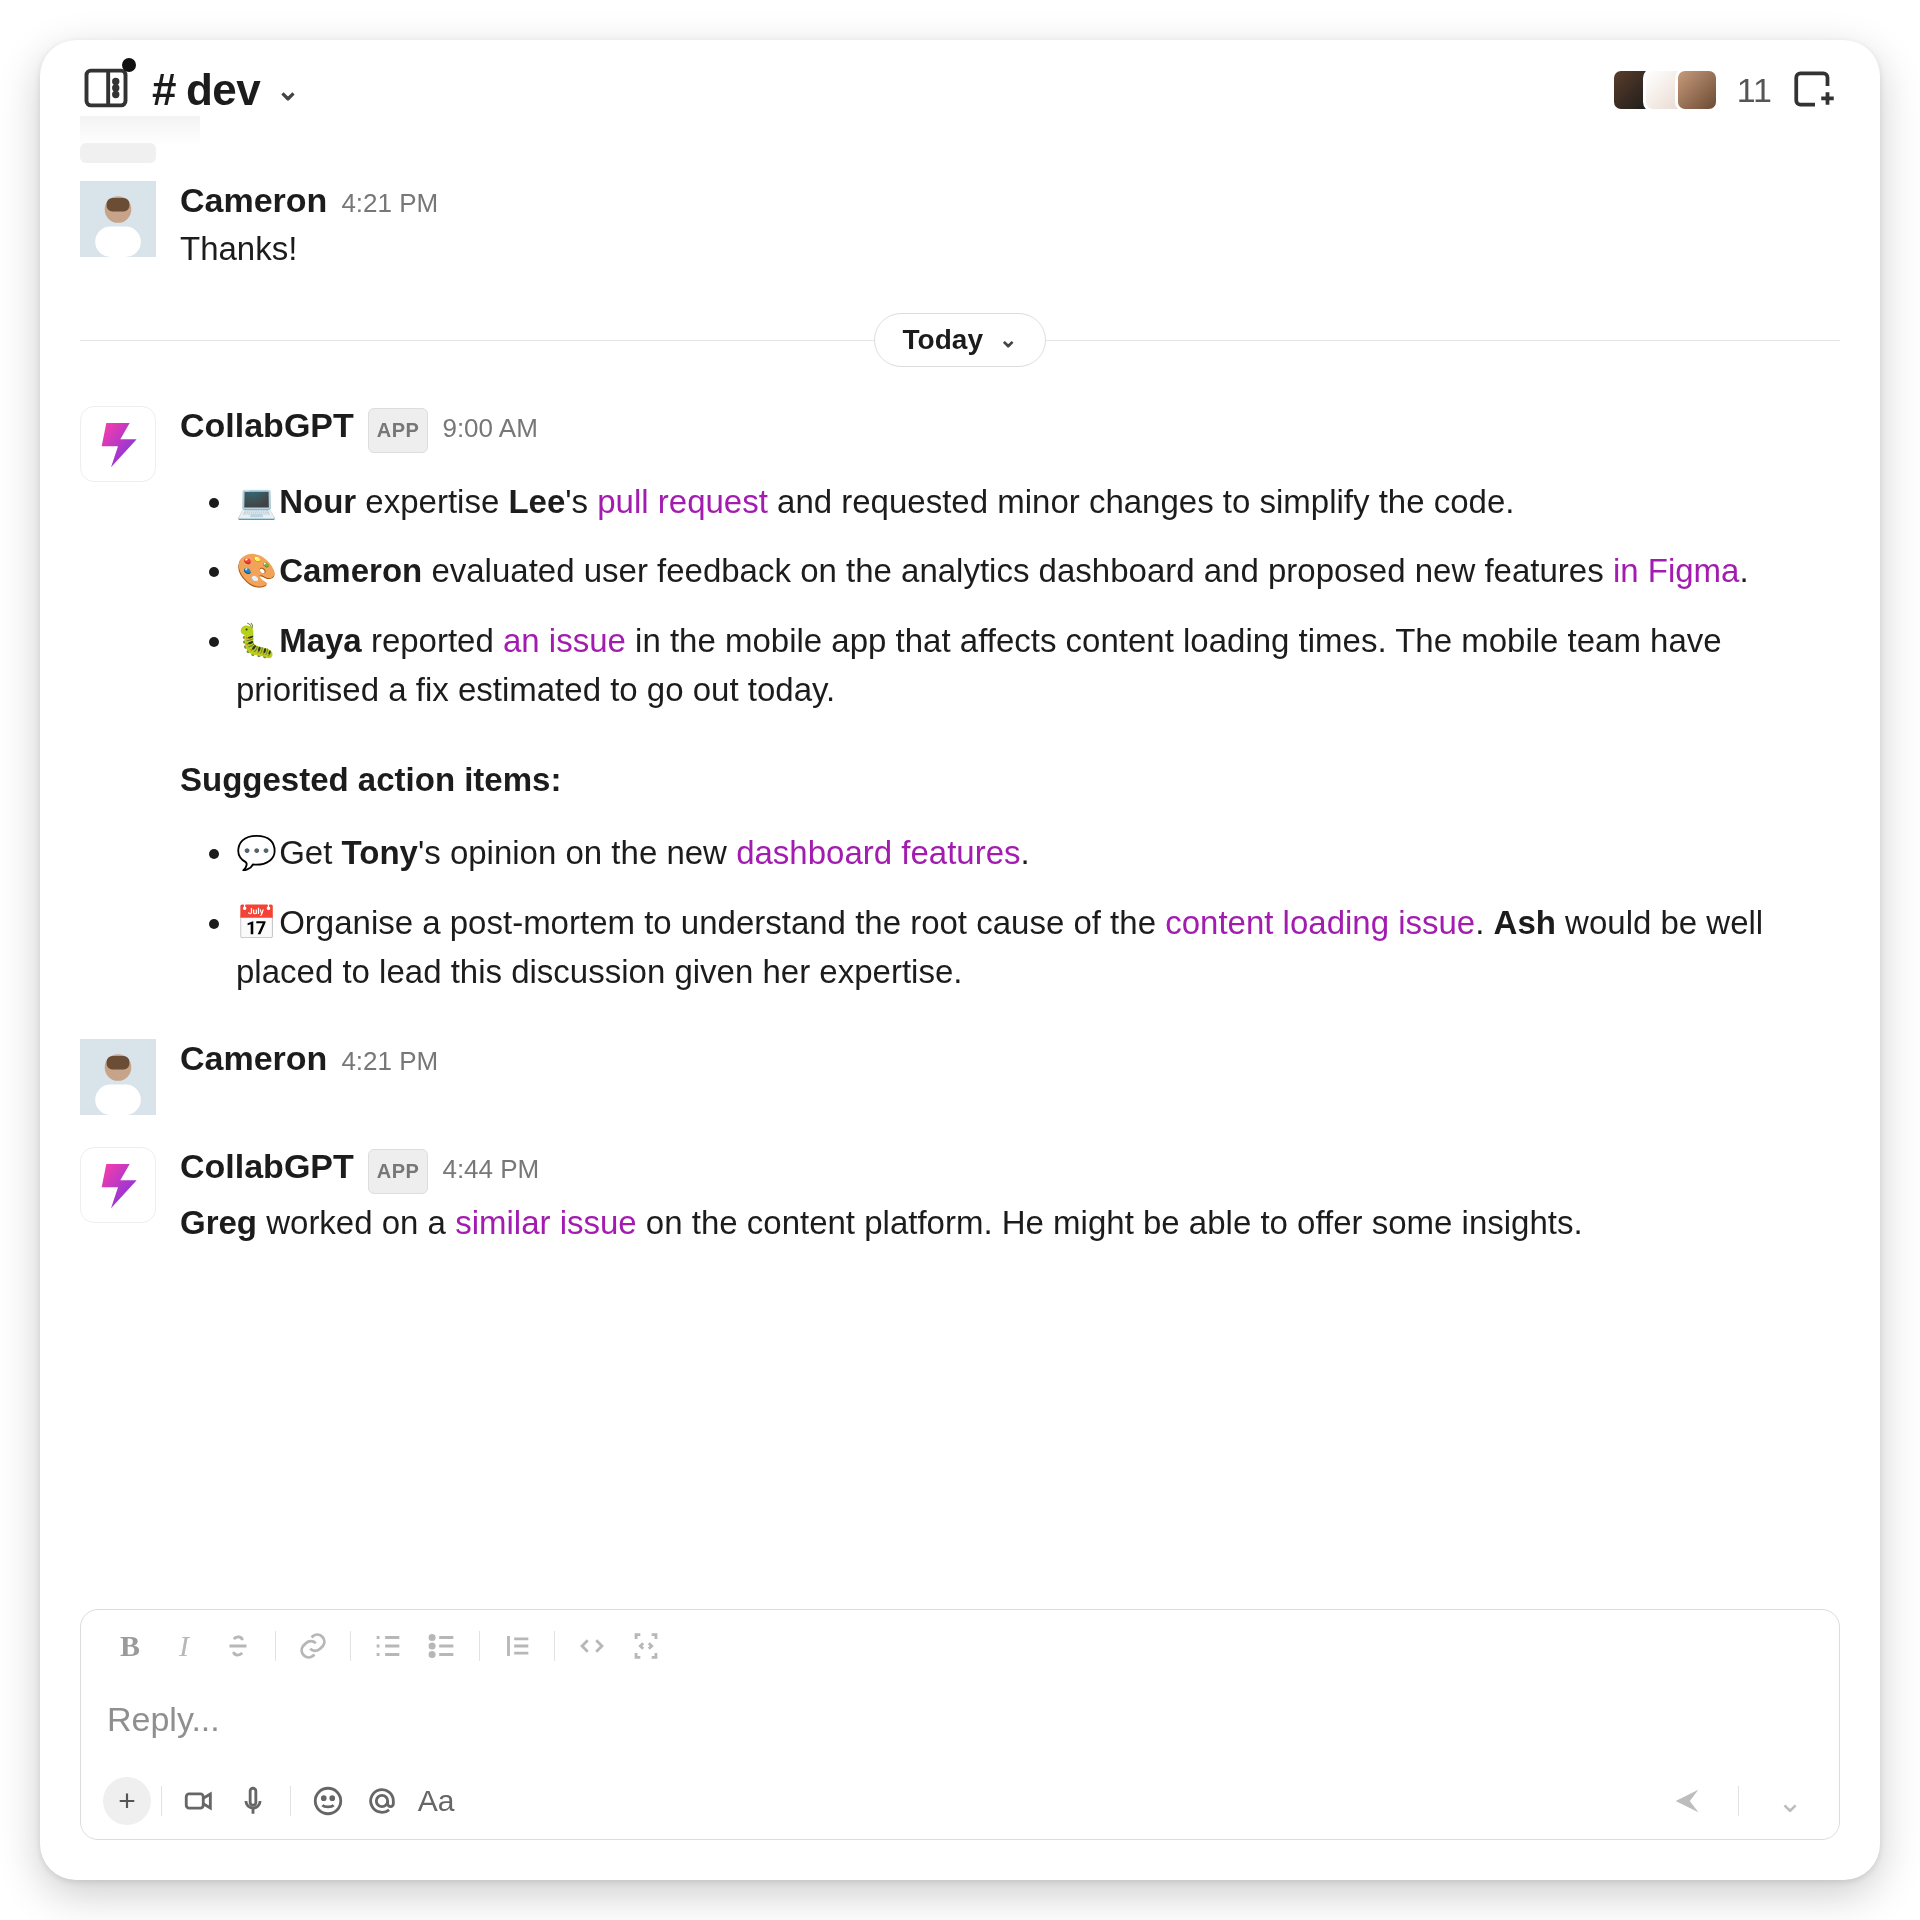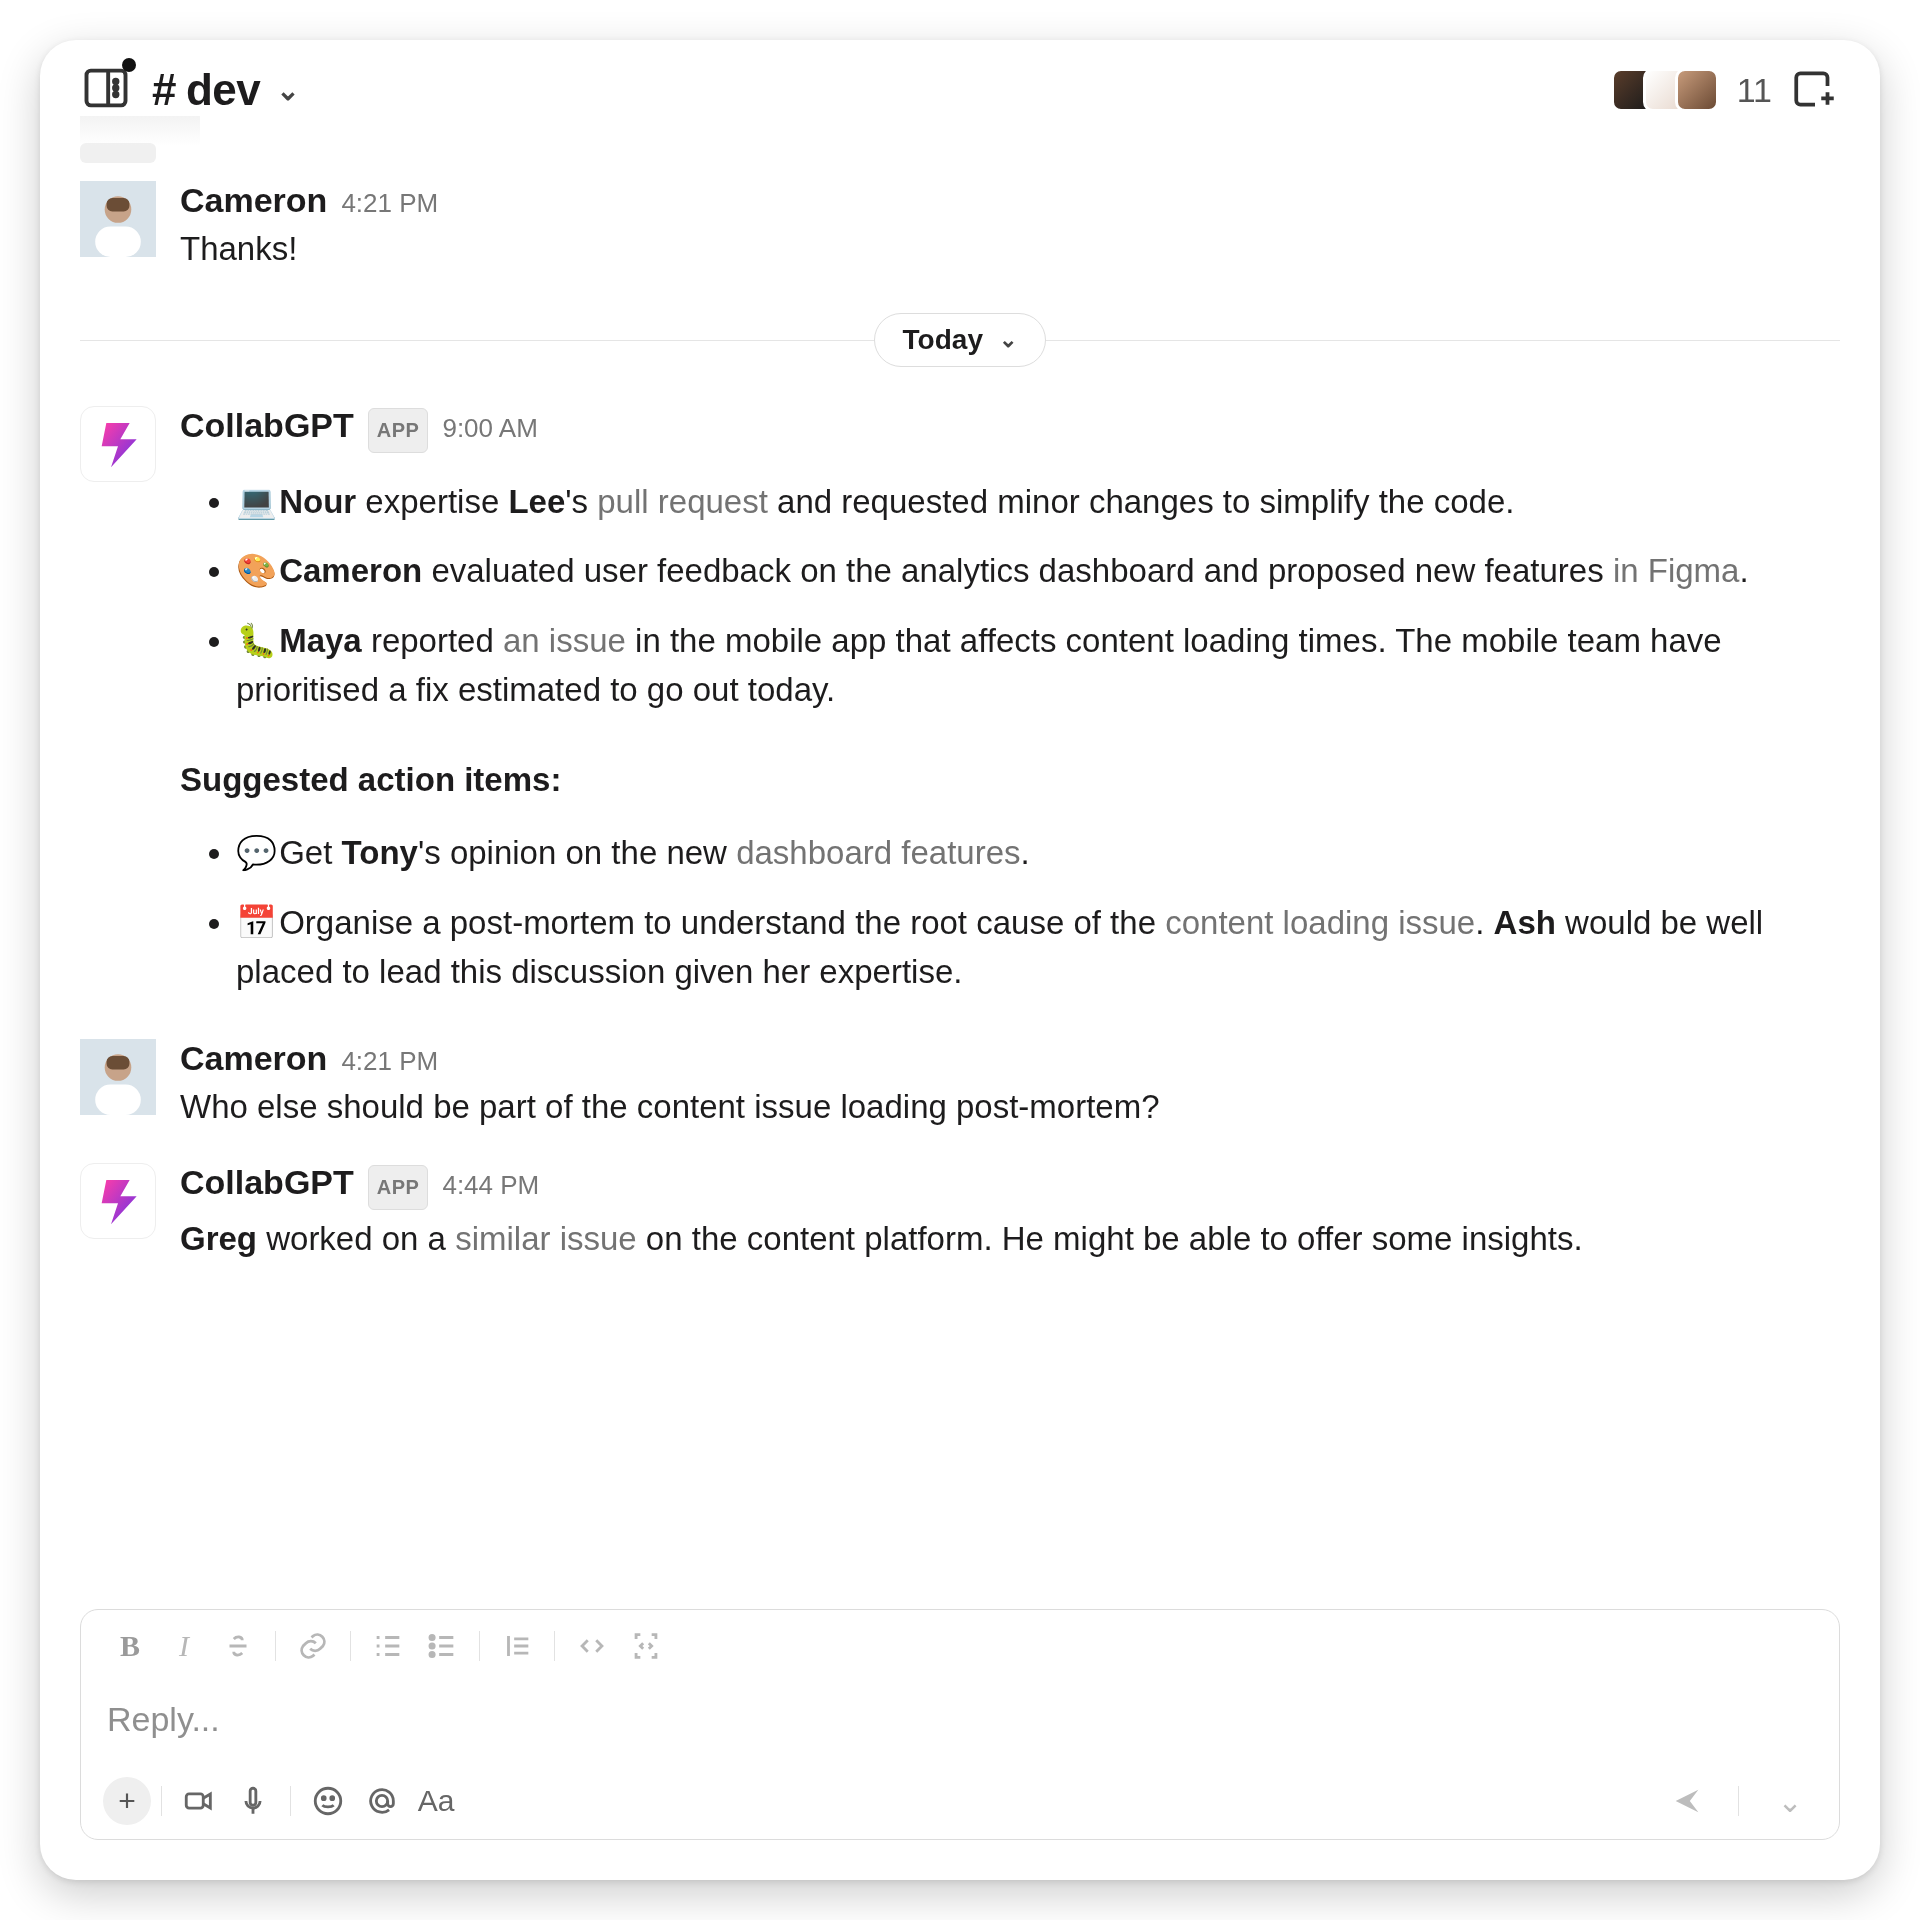--- a/index.html
+++ b/index.html
@@ -34,21 +34,21 @@
   .messages { flex:1; overflow:hidden; padding: 0px 40px; }
   .msg { display:flex; gap:24px; padding: 14px 0 18px 0; }
   .avatar { width:76px; height:76px; border-radius:14px; background:#eee; flex-shrink:0; background-size:cover; background-position:center; display:flex; align-items:center; justify-content:center;}
   .avatar svg { width:100%; height:100%; }
   .mhead { display:flex; align-items:baseline; gap:14px; }
   .mname { font-size:34px; font-weight:900; }
   .mbadge { font-size:20px; font-weight:700; color:#777; background:#eee; border:1px solid #ddd; border-radius:6px; padding:10px 8px; letter-spacing:0.5px;}
   .mtime { font-size:26px; color:#777; }
   .mbody { font-size:33px; line-height:1.5; margin-top:4px; }
   .mbody b { font-weight:800; }
-  .mbody a, .link { color:#737373; text-decoration:none; }
+  .mbody a, .link { color:#a21caf; text-decoration:none; }
   .mbody ul { list-style: disc; padding-left: 56px; margin-top:14px;}
   .mbody ul li { padding: 10px 0; }
   .section-title { font-weight:800; font-size:33px; margin-top:30px; }
   .divider-row { position:relative; height:60px; margin: 18px 0 22px 0; display:flex; align-items:center; justify-content:center;}
   .divider-row::before { content:""; position:absolute; left:0; right:0; top:50%; height:1px; background:#e5e5e5;}
   .date-pill { position:relative; background:#fff; border:1px solid #ddd; border-radius:999px; padding:10px 28px; font-size:28px; font-weight:800; display:flex; align-items:center; gap:10px;}
   .date-pill .chev{font-size:22px;}
   .ghost-avatar { width:76px; height:20px; border-radius:6px; background:#f0f0f0; flex-shrink:0; margin-top:0;}
   
   .composer-wrap { padding: 22px 40px 40px 40px; }
@@ -200,21 +200,20 @@
               <circle cx="20" cy="15" r="7" fill="#c7a389"></circle>
               <rect x="8" y="24" width="24" height="16" rx="8" fill="#ffffff"></rect>
               <rect x="14" y="9" width="12" height="7" rx="3" fill="#6b4d36"></rect>
             </svg>
         </div>
         <div>
           <div class="mhead">
             <span class="mname">Cameron</span>
             <span class="mtime">4:21 PM</span>
           </div>
-          <div class="mbody">Who else should be part of the content issue loading post-mortem?</div>
         </div>
       </div>
 
       <div class="msg">
         <div class="cg-logo">
           <svg viewBox="0 0 48 48">
             <path d="M14 6 L34 6 L26 20 L40 20 L18 44 L24 26 L10 26 Z" fill="url(#g2)"></path>
             <defs>
                 <linearGradient id="g2" x1="0" y1="0" x2="1" y2="1">
                   <stop offset="0" stop-color="#ff3da8"></stop>

